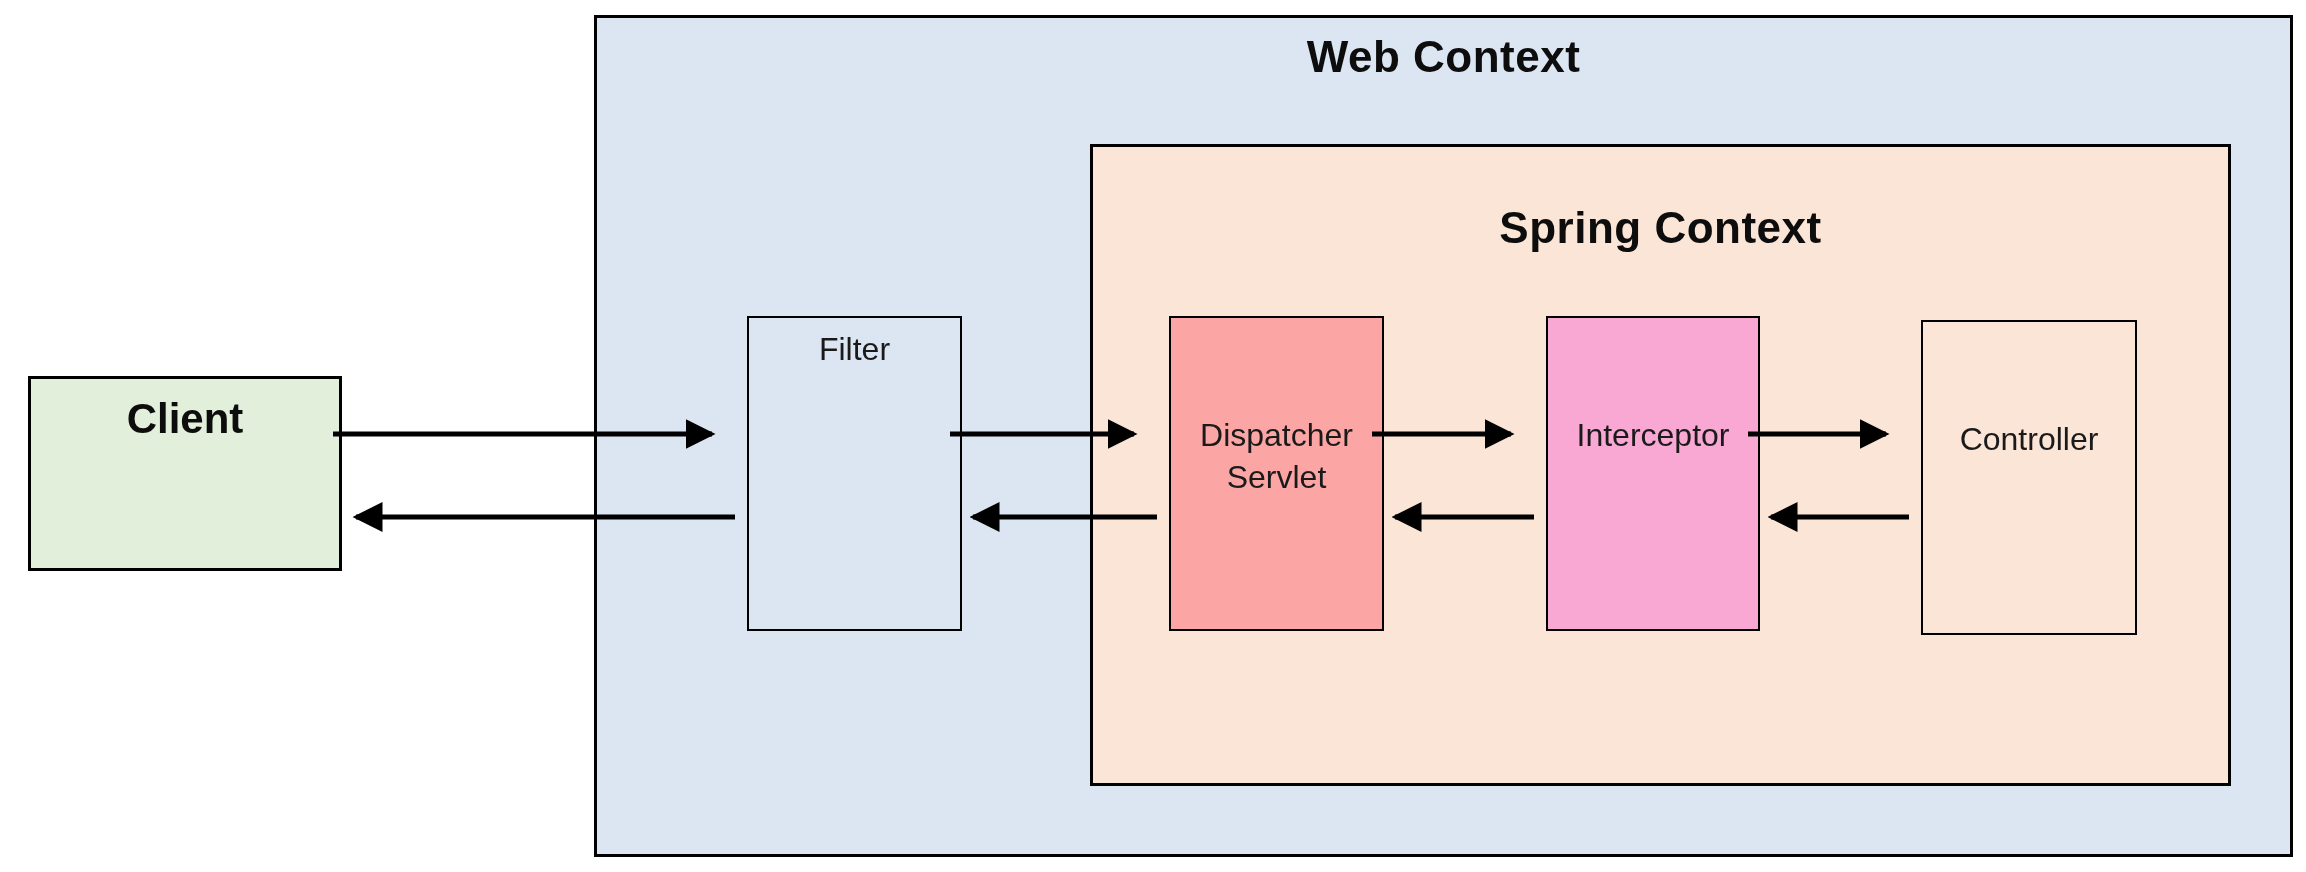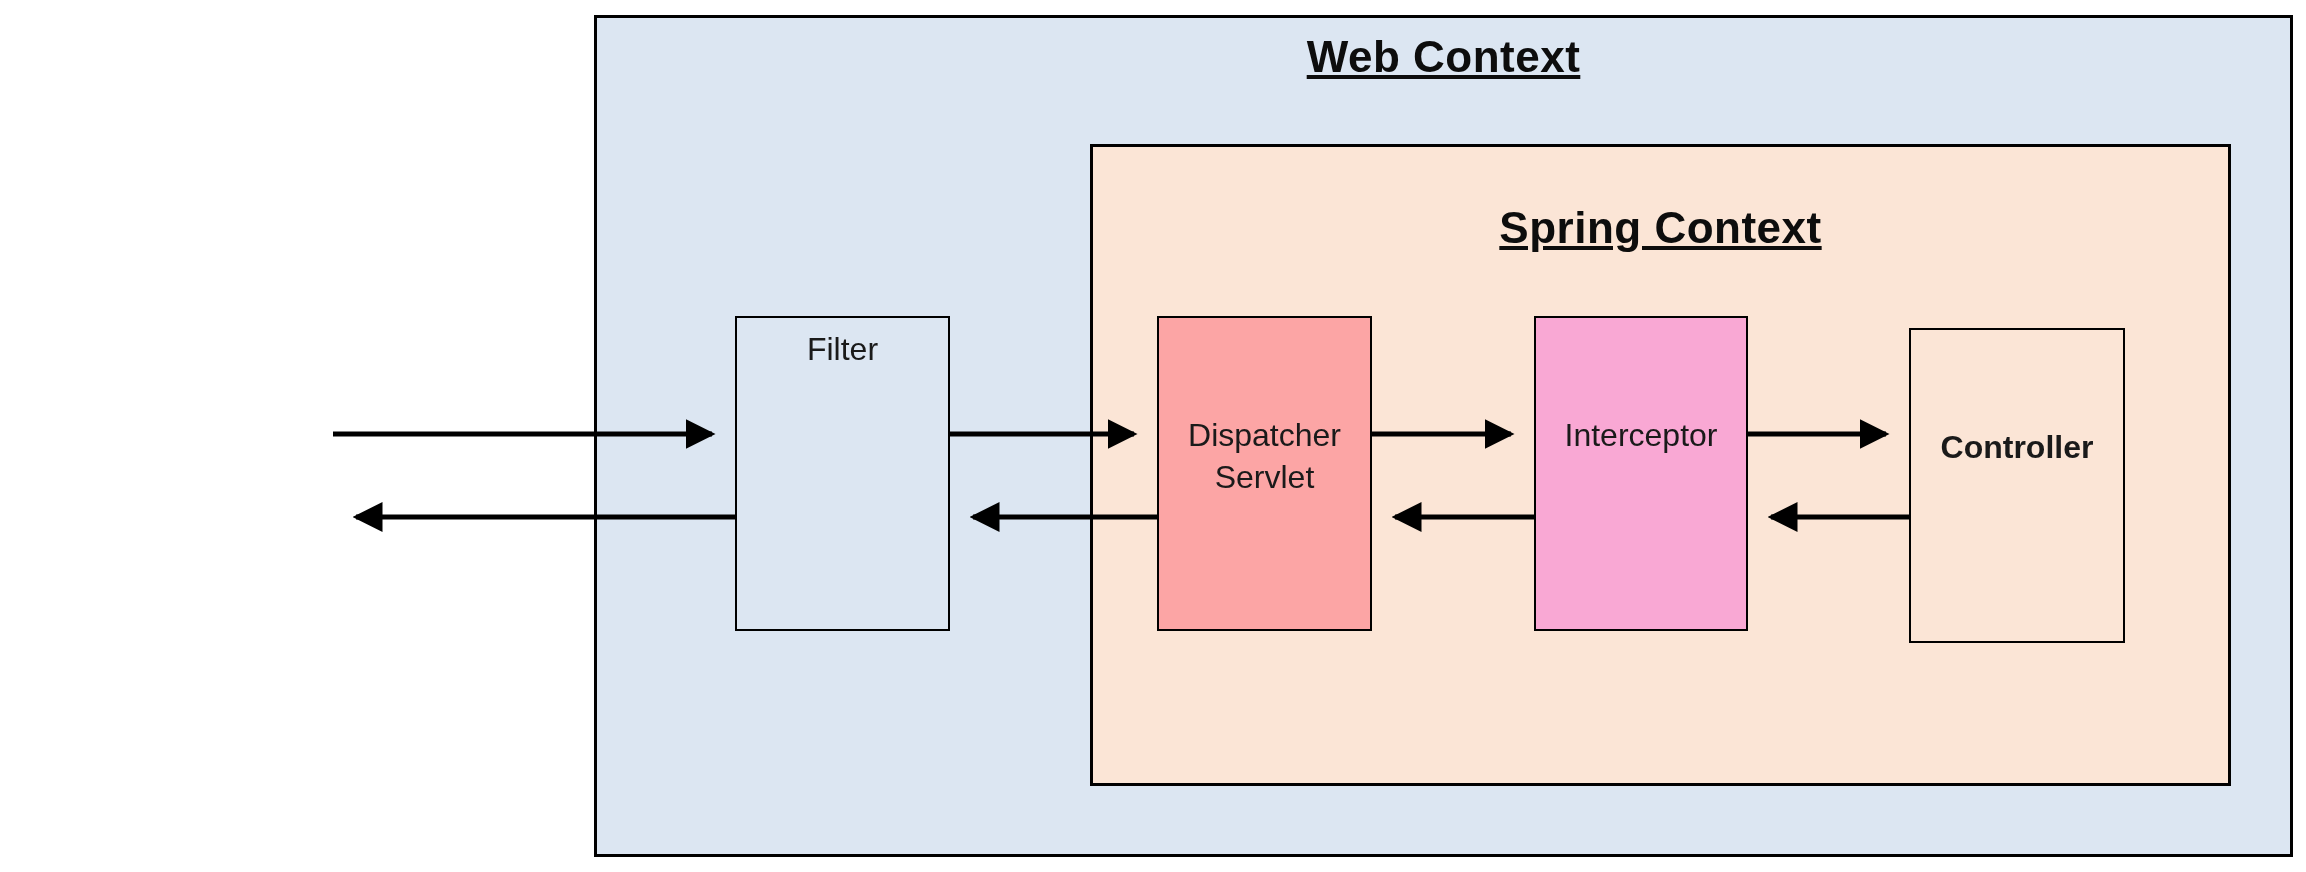--- a/index.html
+++ b/index.html
@@ -21,28 +21,28 @@
 
   .container-title {
     position: absolute;
     left: 0;
     width: 100%;
     text-align: center;
     font-size: 44px;
     font-weight: 700;
     color: #0d0d0d;
     letter-spacing: 0.5px;
-    text-decoration: underline;
   }
 
   .node {
     position: absolute;
     border: 2.5px solid #000000;
     text-align: center;
     color: #1a1a1a;
+    margin-left: 12px;
   }
 
   .node-label {
     display: block;
     font-size: 32px;
     line-height: 42px;
     padding: 0 8px;
   }
 
   .client-node {
@@ -71,34 +71,37 @@
 <div class="canvas">
 
   <div class="container-box" style="left: 594px; top: 15px; width: 1699px; height: 842px; background-color: rgb(220, 230, 242);">
     <div class="container-title" style="top:14px;">Web Context</div>
   </div>
 
   <div class="container-box" style="left: 1090px; top: 144px; width: 1141px; height: 642px; background-color: rgb(251, 229, 214);">
     <div class="container-title" style="top:12px;margin-top:44px;">Spring Context</div>
   </div>
 
+  <div class="node client-node" style="left: 16px; top: 376px; width: 314px; height: 195px; padding-top: 16px; background-color: rgb(226, 239, 218);">
+    <span class="node-label">Client</span>
+  </div>
 
   <div class="node" style="left: 735px; top: 316px; width: 215px; height: 315px; padding-top: 10px; background-color: rgb(220, 230, 242);">
     <span class="node-label">Filter</span>
   </div>
 
   <div class="node" style="left: 1157px; top: 316px; width: 215px; height: 315px; padding-top: 96px; background-color: #fca5a5;">
     <span class="node-label">Dispatcher Servlet</span>
   </div>
 
   <div class="node" style="left: 1534px; top: 316px; width: 214px; height: 315px; padding-top: 96px; background-color: #f9a8d4;">
     <span class="node-label">Interceptor</span>
   </div>
 
-  <div class="node" style="left: 1909px; top: 328px; width: 216px; height: 315px; padding-top: 96px; background-color: rgb(251, 229, 214); font-weight: bold;">
+  <div class="node" style="left: 1909px; top: 320px; width: 216px; height: 315px; padding-top: 96px; background-color: rgb(251, 229, 214);">
     <span class="node-label">Controller</span>
   </div>
 
   <svg class="arrow-layer" viewBox="0 0 2306 872">
     <defs>
       <marker id="arrowhead" markerWidth="6" markerHeight="6" refX="5.3" refY="3" orient="auto" markerUnits="strokeWidth">
         <path d="M0,0 L6,3 L0,6 Z" fill="#000000"></path>
       </marker>
     </defs>
 

